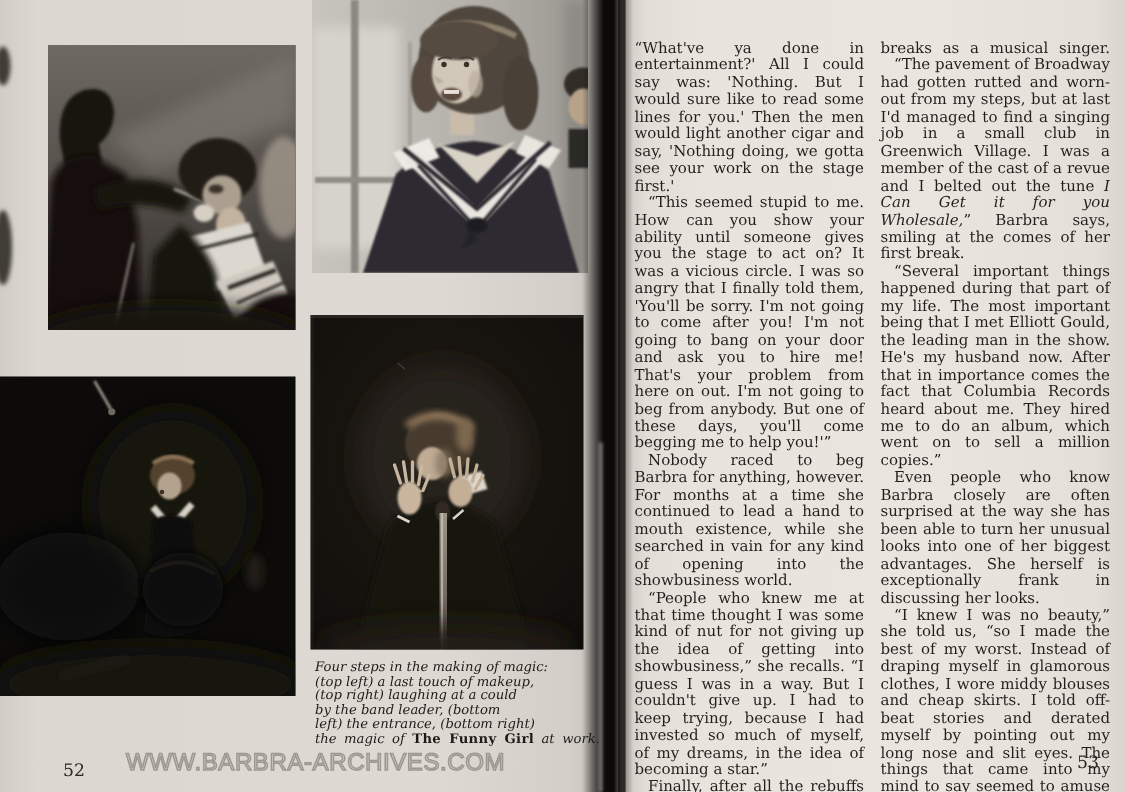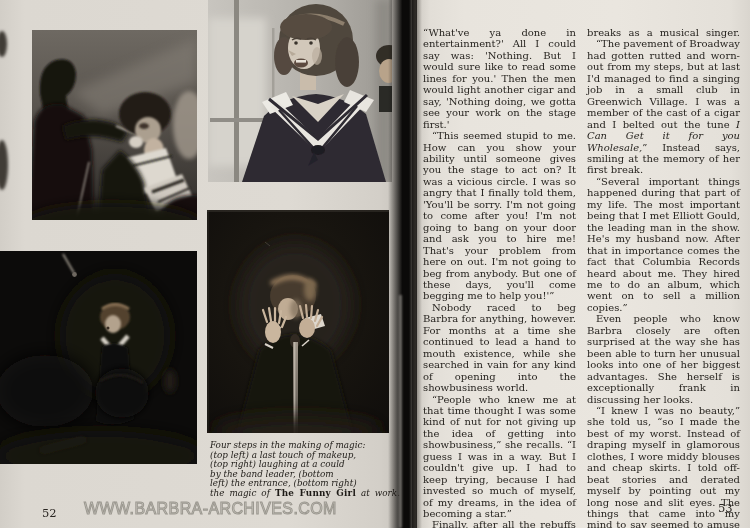--- a/index.html
+++ b/index.html
@@ -287,21 +287,21 @@
   <div class="page page-right">
     <div class="col" id="col1">
         <p><span>“What've ya done in entertainment?' All I could say was: 'Nothing. But I would sure like to read some lines for you.' Then the men would light another cigar and say, 'Nothing doing, we gotta see your work on the stage first.'</span></p>
         <p><span>“This seemed stupid to me. How can you show your ability until someone gives you the stage to act on? It was a vicious circle. I was so angry that I finally told them, 'You'll be sorry. I'm not going to come after you! I'm not going to bang on your door and ask you to hire me! That's your problem from here on out. I'm not going to beg from anybody. But one of these days, you'll come begging me to help you!'”</span></p>
         <p><span>Nobody raced to beg Barbra for anything, however. For months at a time she continued to lead a hand to mouth existence, while she searched in vain for any kind of opening into the showbusiness world.</span></p>
         <p><span>“People who knew me at that time thought I was some kind of nut for not giving up the idea of getting into showbusiness,” she recalls. “I guess I was in a way. But I couldn't give up. I had to keep trying, because I had invested so much of myself, of my dreams, in the idea of becoming a star.”</span></p>
         <p><span>Finally, after all the rebuffs and months of searching, Barbra began to get her first small</span></p>
       </div>
     <div class="col" id="col2">
         <p><span>breaks as a musical singer.</span></p>
-        <p><span>“The pavement of Broadway had gotten rutted and worn-out from my steps, but at last I'd managed to find a singing job in a small club in Greenwich Village. I was a member of the cast of a cigar and I belted out the tune </span><span class="tgl">I Can Get it for you Wholesale,</span><span>” Instead says, smiling at the memory of her first break.</span></p>
+        <p><span>“The pavement of Broadway had gotten rutted and worn-out from my steps, but at last I'd managed to find a singing job in a small club in Greenwich Village. I was a member of the cast of a revue and I belted out the tune </span><span class="tgl">I Can Get it for you Wholesale,</span><span>” Barbra says, smiling at the comes of her first break.</span></p>
         <p><span>“Several important things happened during that part of my life. The most important being that I met Elliott Gould, the leading man in the show. He's my husband now. After that in importance comes the fact that Columbia Records heard about me. They hired me to do an album, which went on to sell a million copies.”</span></p>
         <p><span>Even people who know Barbra closely are often surprised at the way she has been able to turn her unusual looks into one of her biggest advantages. She herself is exceptionally frank in discussing her looks.</span></p>
         <p><span>“I knew I was no beauty,” she told us, “so I made the best of my worst. Instead of draping myself in glamorous clothes, I wore middy blouses and cheap skirts. I told off-beat stories and derated myself by pointing out my long nose and slit eyes. The things that came into my mind to say seemed to amuse the audience.</span></p>
       </div>
     <div class="page-num num-right">53</div>
   </div>
 
   <div class="gutter"></div>
 </div>
 

